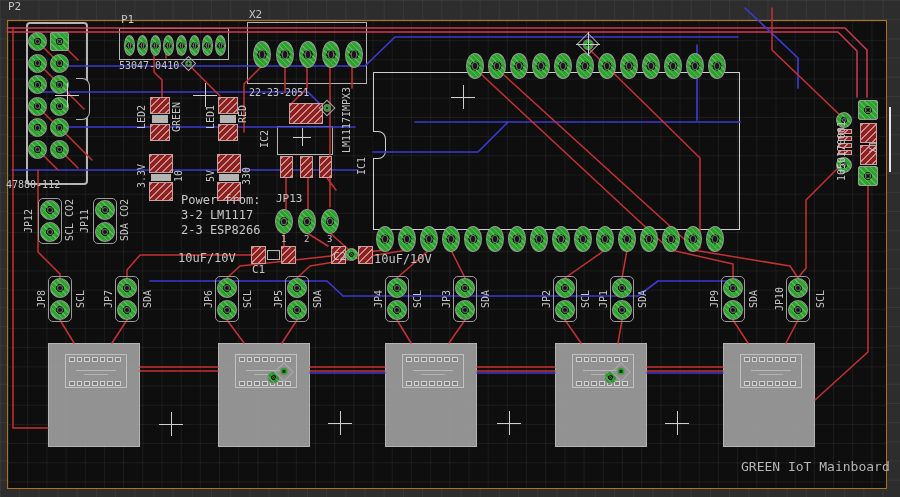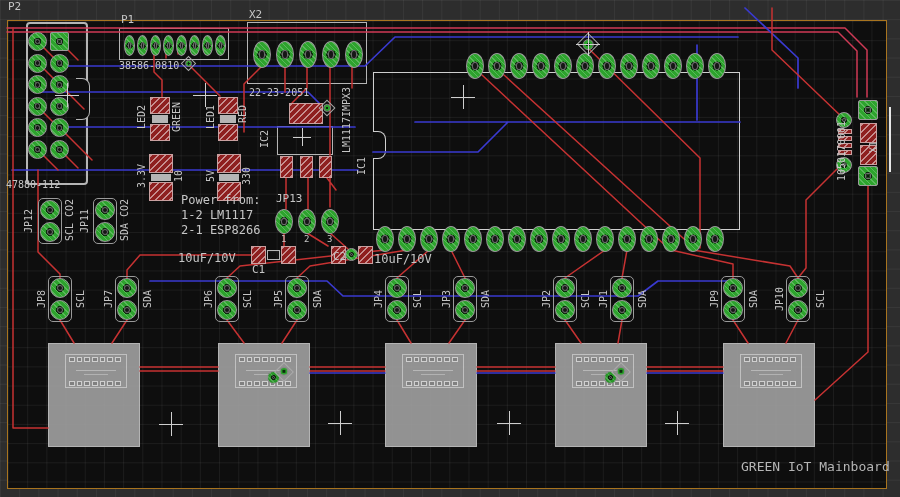--- a/index.html
+++ b/index.html
@@ -124,21 +124,21 @@
   <div class="pads" style="left:124px;top:35px;gap:2px">
       <div class="pad" style="width: 11px; height: 21px; flex: 0 0 auto;"></div>
       <div class="pad" style="width: 11px; height: 21px; flex: 0 0 auto;"></div>
       <div class="pad" style="width: 11px; height: 21px; flex: 0 0 auto;"></div>
       <div class="pad" style="width: 11px; height: 21px; flex: 0 0 auto;"></div>
       <div class="pad" style="width: 11px; height: 21px; flex: 0 0 auto;"></div>
       <div class="pad" style="width: 11px; height: 21px; flex: 0 0 auto;"></div>
       <div class="pad" style="width: 11px; height: 21px; flex: 0 0 auto;"></div>
       <div class="pad" style="width: 11px; height: 21px; flex: 0 0 auto;"></div>
     </div>
-  <div class="txt" style="left:119px;top:60px">38586-0810</div>
+  <div class="txt" style="left:119px;top:60px">53047-0410</div>
   <div class="fid" style="left:183px;top:58px;width:11px;height:11px">
       <i></i>
     </div>
 
   <div class="txt t11" style="left:249px;top:9px">X2</div>
   <div class="outline" style="left:247px;top:22px;width:120px;height:62px"></div>
   <div class="pads" style="left:253px;top:41px;gap:5px">
       <div class="pad" style="width: 18px; height: 27px; flex: 0 0 auto;"></div>
       <div class="pad" style="width: 18px; height: 27px; flex: 0 0 auto;"></div>
       <div class="pad" style="width: 18px; height: 27px; flex: 0 0 auto;"></div>
@@ -256,22 +256,22 @@
       <div class="pad" style="width: 18px; height: 25px; flex: 0 0 auto;"></div>
       <div class="pad" style="width: 18px; height: 25px; flex: 0 0 auto;"></div>
       <div class="pad" style="width: 18px; height: 25px; flex: 0 0 auto;"></div>
     </div>
   <div class="txt t9" style="left:281px;top:234px">1</div>
   <div class="txt t9" style="left:304px;top:234px">2</div>
   <div class="txt t9" style="left:327px;top:234px">3</div>
 
   <div class="txt t12" style="left:181px;top:193px">
     <div>Power from:</div>
-    <div>1-2 LM1117</div>
-    <div>2-1 ESP8266</div>
+    <div>3-2 LM1117</div>
+    <div>2-3 ESP8266</div>
   </div>
 
   <div class="txt t12" style="left:178px;top:251px">10uF/10V</div>
   <div class="abs" style="left:251px;top:246px;z-index:4">
     <div class="smd" style="left:0;top:0;width:15px;height:18px"></div>
     <div class="abs" style="left:16px;top:4px;width:13px;height:10px;border:1px solid #b5b5b5;box-sizing:border-box"></div>
     <div class="smd" style="left:30px;top:0;width:15px;height:18px"></div>
   </div>
   <div class="txt t11" style="left:252px;top:264px">C1</div>
   <div class="abs" style="left:331px;top:246px;z-index:4">

